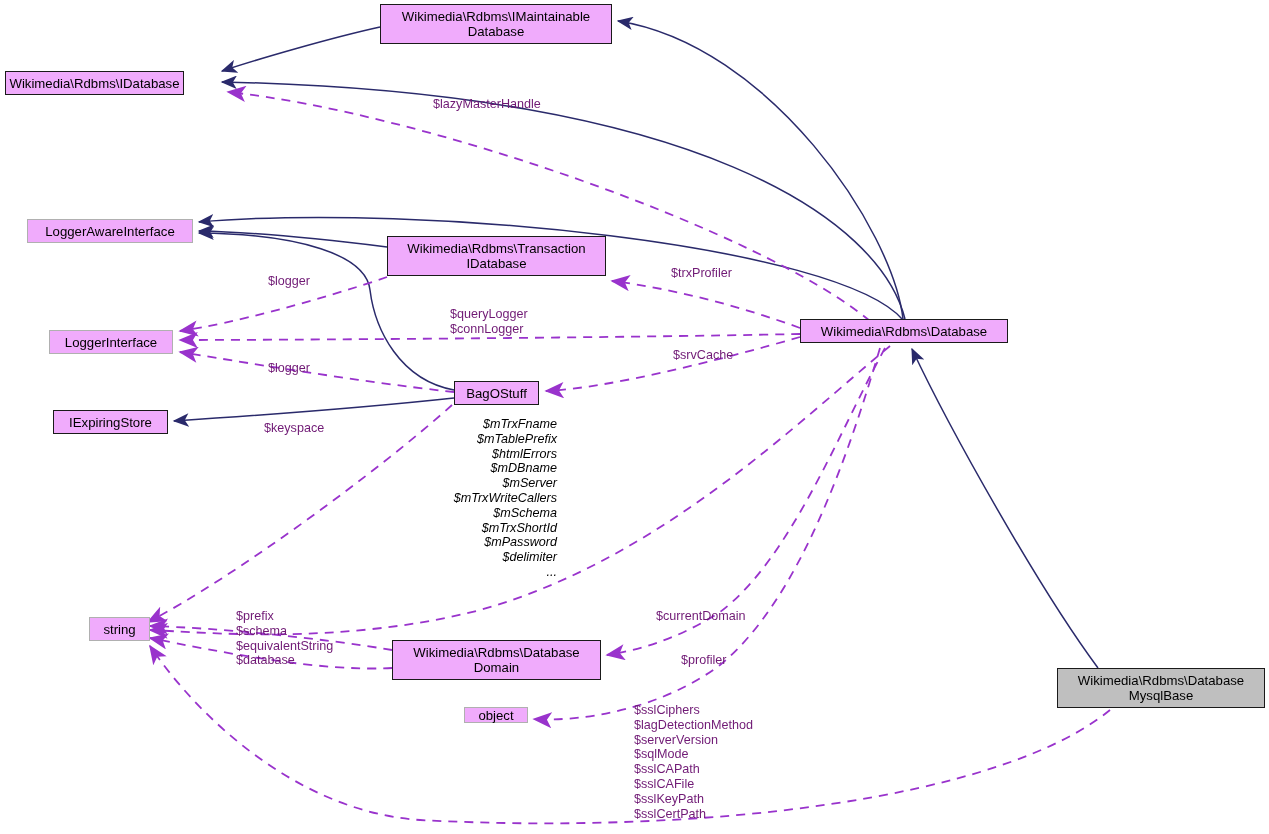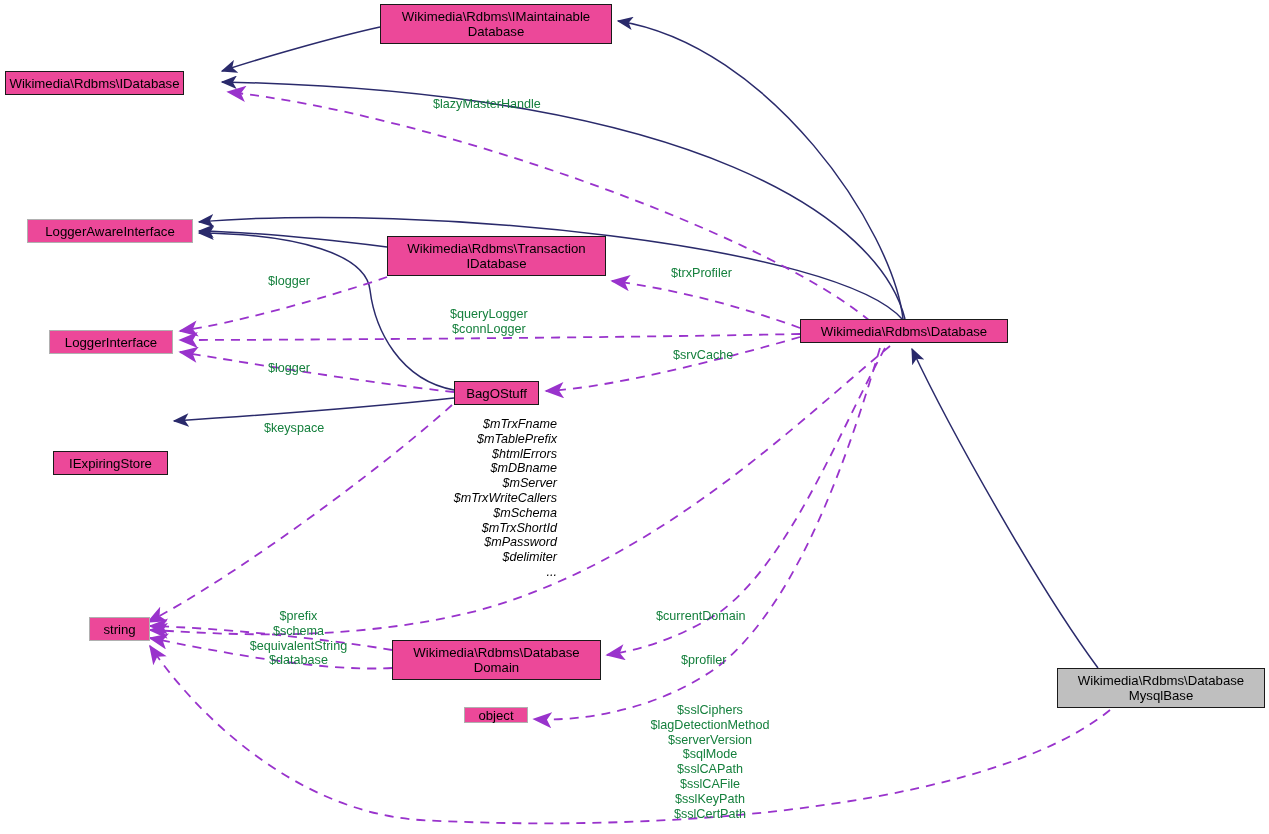--- a/index.html
+++ b/index.html
@@ -26,40 +26,40 @@
   .node {
     position: absolute;
     box-sizing: border-box;
     display: flex;
     align-items: center;
     justify-content: center;
     text-align: center;
     font-size: 13.2px;
     color: #000000;
     line-height: 15px;
-    background: #ec4899;
+    background: #f0abfc;
     white-space: pre-line;
     letter-spacing: 0px;
   }
   .node.solid {
     border: 1.6px solid #1a1a1a;
   }
   .node.light {
     border: 1.1px solid #b0b0b0;
   }
   .node.current {
     border: 1.6px solid #1a1a1a;
     background: #bfbfbf;
   }
   .edge-label {
     position: absolute;
     font-size: 12.6px;
-    color: #15803d;
+    color: #701a75;
     line-height: 14.8px;
-    text-align: center;
+    text-align: left;
     white-space: pre-line;
     background: transparent;
   }
   .field-list {
     position: absolute;
     font-size: 12.6px;
     color: #000000;
     line-height: 14.8px;
     text-align: right;
     white-space: pre-line;
@@ -139,21 +139,21 @@
 
   <div class="node solid" style="left:387px; top:236px; width:219px; height:40px;">Wikimedia\Rdbms\Transaction
 IDatabase</div>
 
   <div class="node light" style="left:49px; top:330px; width:124px; height:24px;">LoggerInterface</div>
 
   <div class="node solid" style="left:800px; top:319px; width:208px; height:24px;">Wikimedia\Rdbms\Database</div>
 
   <div class="node solid" style="left:454px; top:381px; width:85px; height:24px;">BagOStuff</div>
 
-  <div class="node solid" style="left:53px; top:410px; width:115px; height:24px;margin-top:41px;">IExpiringStore</div>
+  <div class="node solid" style="left:53px; top:410px; width:115px; height:24px;">IExpiringStore</div>
 
   <div class="node light" style="left:81px; top:617px; width:61px; height:24px;margin-left:8px;">string</div>
 
   <div class="node solid" style="left:392px; top:640px; width:209px; height:40px;">Wikimedia\Rdbms\Database
 Domain</div>
 
   <div class="node light" style="left:464px; top:707px; width:64px; height:16px;text-align:right;">object</div>
 
   <div class="node current" style="left:1057px; top:668px; width:208px; height:40px;">Wikimedia\Rdbms\Database
 MysqlBase</div>

